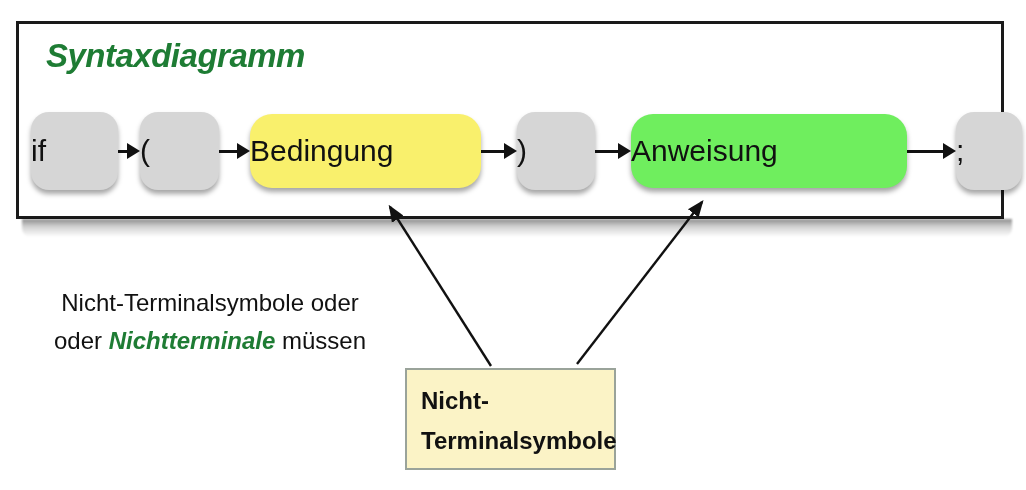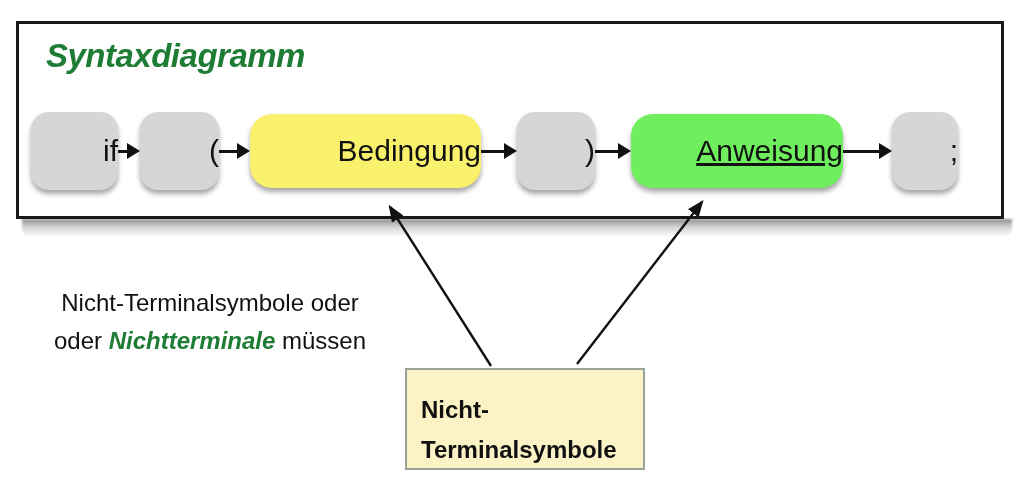--- a/index.html
+++ b/index.html
@@ -44,43 +44,43 @@
   .nodes {
     position: absolute;
     left: 12px; top: 87px;
     height: 80px;
     display: flex;
     align-items: center;
   }
   .node {
     display: flex;
     align-items: center;
-    justify-content: flex-end;
+    justify-content: flex-start;
     font-size: 30px;
     color: #111;
     box-shadow: 0 4px 5px rgba(0,0,0,0.35);
     flex: 0 0 auto;
   }
   .terminal {
     height: 78px;
     background: #d6d6d6;
     border-radius: 18px;
   }
   .nonterminal {
     height: 74px;
     border-radius: 22px;
   }
-  .nt-yellow { background: #f9f06c; padding-left: 22px; }
+  .nt-yellow { background: #f9f06c; }
   .nt-green  { background: #6fee5e; }
 
   .w-if   { width: 87px; }
   .w-op   { width: 79px; }
   .w-bed  { width: 231px; }
   .w-cp   { width: 78px; }
-  .w-anw  { width: 212px; text-decoration: underline; }
+  .w-anw  { width: 276px; }
   .w-semi { width: 66px; }
 
   
   .farrow {
     display: flex;
     align-items: center;
     flex: 0 0 auto;
     height: 16px;
   }
   .farrow .shaft { flex: 1; height: 3px; background: #111; }
@@ -109,24 +109,24 @@
   .highlight {
     color: #1e7c34;
     font-weight: bold;
     font-style: italic;
   }
 
   
   .callout {
     position: absolute;
     left: 405px; top: 368px;
-    width: 240px; height: 102px;
+    width: 211px; height: 102px;
     background: #fbf3c6;
     border: 2px solid #9aa39a;
-    padding: 20px 0 0 14px;
+    padding: 11px 0 0 14px;
     font-size: 24px;
     font-weight: bold;
     line-height: 40px;
     color: #111;
   }
 
   
   .overlay {
     position: absolute;
     left: 0; top: 0;

